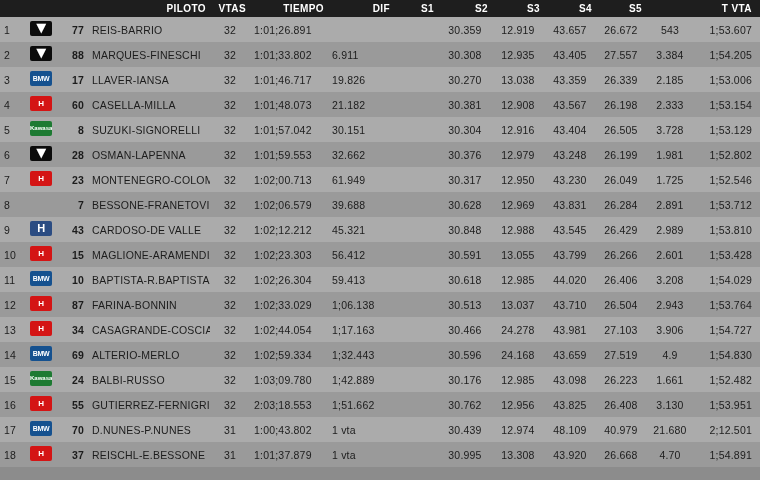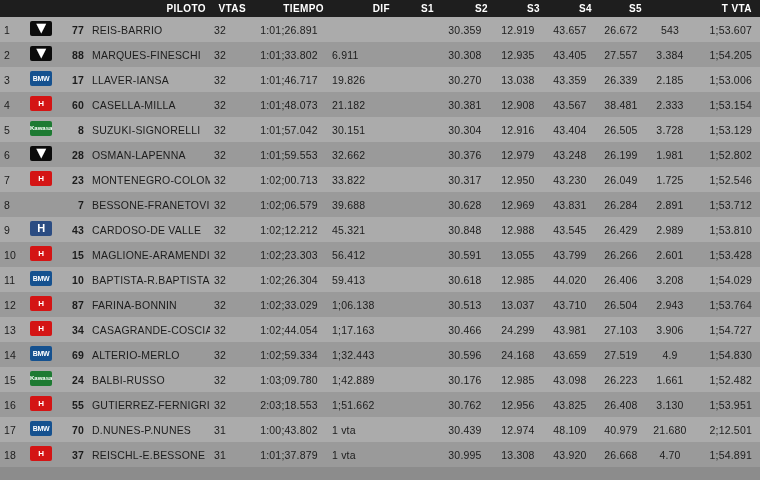--- a/index.html
+++ b/index.html
@@ -94,22 +94,22 @@
     text-align: right;
   }
   td.piloto {
     font-weight: normal;
     font-size: 11px;
     color: #1a1a1a;
     text-transform: uppercase;
     line-height: 12px;
     white-space: normal;
   }
-  td.c { text-align: left; }
-  td.tiempo { text-align: center; }
+  td.c { text-align: center; }
+  td.tiempo { text-align: left; }
   td.dif { text-align: left; margin-top: 34px; }
   td.sector { text-align: center; }
   td.tvta { text-align: right; padding-right: 8px; }
 
   
   td.mfr {
     padding: 0;
     text-align: center;
   }
   .logo {
@@ -237,21 +237,21 @@
           <td class="mfr"><span class="logo honda">H</span></td>
           <td class="num">60</td>
           <td class="piloto">CASELLA-MILLA</td>
           <td class="c">32</td>
           <td class="tiempo">1:01;48.073</td>
           <td class="dif">21.182</td>
           <td class="sector"></td>
           <td class="sector">30.381</td>
           <td class="sector">12.908</td>
           <td class="sector">43.567</td>
-          <td class="sector">38.481</td>
+          <td class="sector">26.198</td>
           <td class="sector">2.333</td>
           <td class="tvta">1;53.154</td>
           <td class="tyre"></td>
         </tr>
         <tr class="row-a">
           <td class="pos">5</td>
           <td class="mfr"><span class="logo kawasaki">Kawasaki</span></td>
           <td class="num">8</td>
           <td class="piloto">SUZUKI-SIGNORELLI</td>
           <td class="c">32</td>
@@ -283,21 +283,21 @@
           <td class="tvta">1;52.802</td>
           <td class="tyre"></td>
         </tr>
         <tr class="row-a tall">
           <td class="pos">7</td>
           <td class="mfr"><span class="logo honda">H</span></td>
           <td class="num">23</td>
           <td class="piloto">MONTENEGRO-COLOMBO</td>
           <td class="c">32</td>
           <td class="tiempo">1:02;00.713</td>
-          <td class="dif">33.822</td>
+          <td class="dif">61.949</td>
           <td class="sector"></td>
           <td class="sector">30.317</td>
           <td class="sector">12.950</td>
           <td class="sector">43.230</td>
           <td class="sector">26.049</td>
           <td class="sector">1.725</td>
           <td class="tvta">1;52.546</td>
           <td class="tyre"></td>
         </tr>
         <tr class="row-b tall">
@@ -388,21 +388,21 @@
         <tr class="row-a">
           <td class="pos">13</td>
           <td class="mfr"><span class="logo honda">H</span></td>
           <td class="num">34</td>
           <td class="piloto">CASAGRANDE-COSCIA</td>
           <td class="c">32</td>
           <td class="tiempo">1:02;44.054</td>
           <td class="dif">1;17.163</td>
           <td class="sector"></td>
           <td class="sector">30.466</td>
-          <td class="sector">24.299</td>
+          <td class="sector">24.278</td>
           <td class="sector">43.981</td>
           <td class="sector">27.103</td>
           <td class="sector">3.906</td>
           <td class="tvta">1;54.727</td>
           <td class="tyre"></td>
         </tr>
         <tr class="row-b">
           <td class="pos">14</td>
           <td class="mfr"><span class="logo bmw">BMW</span></td>
           <td class="num">69</td>

